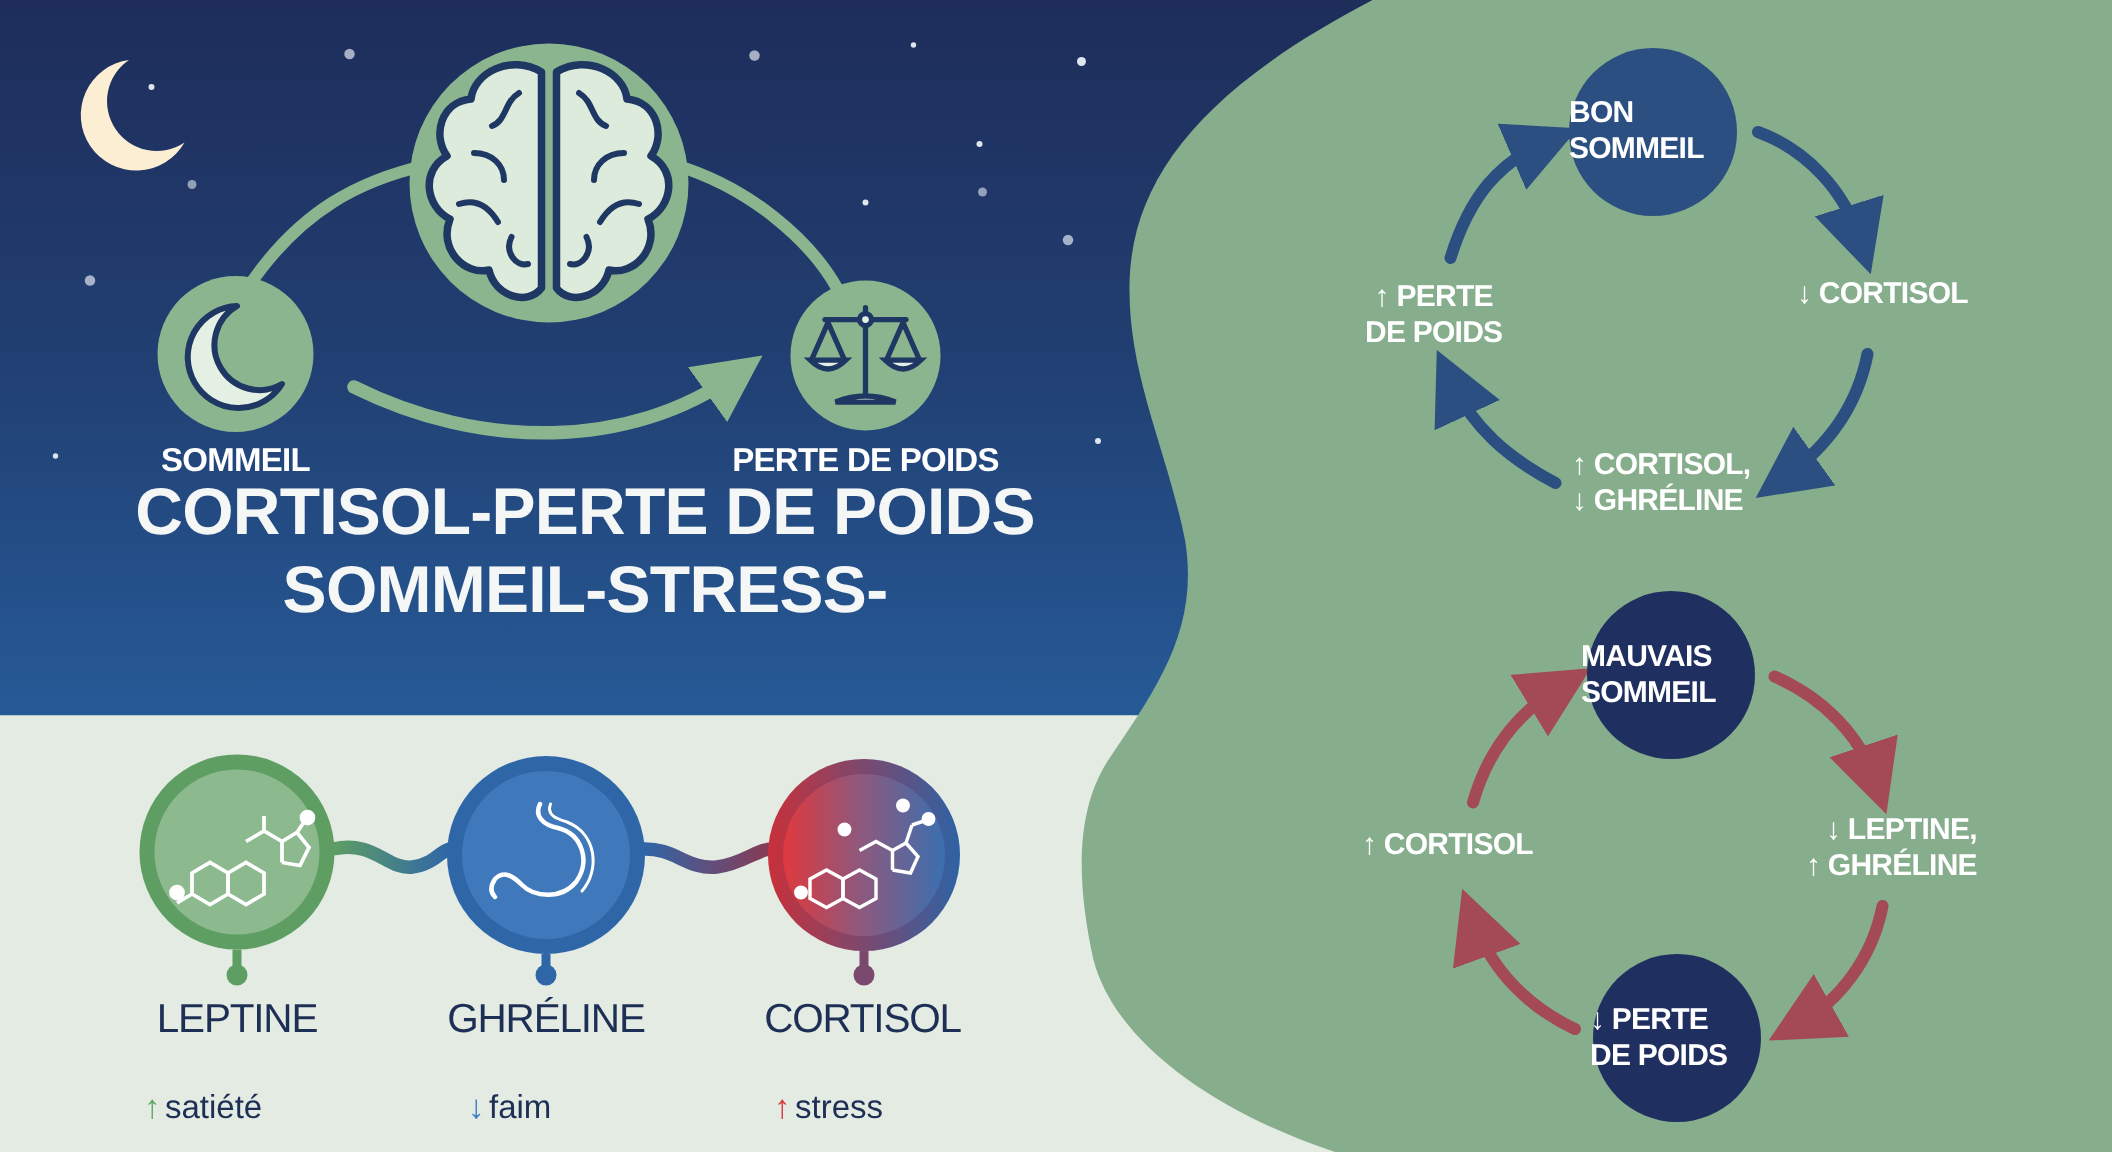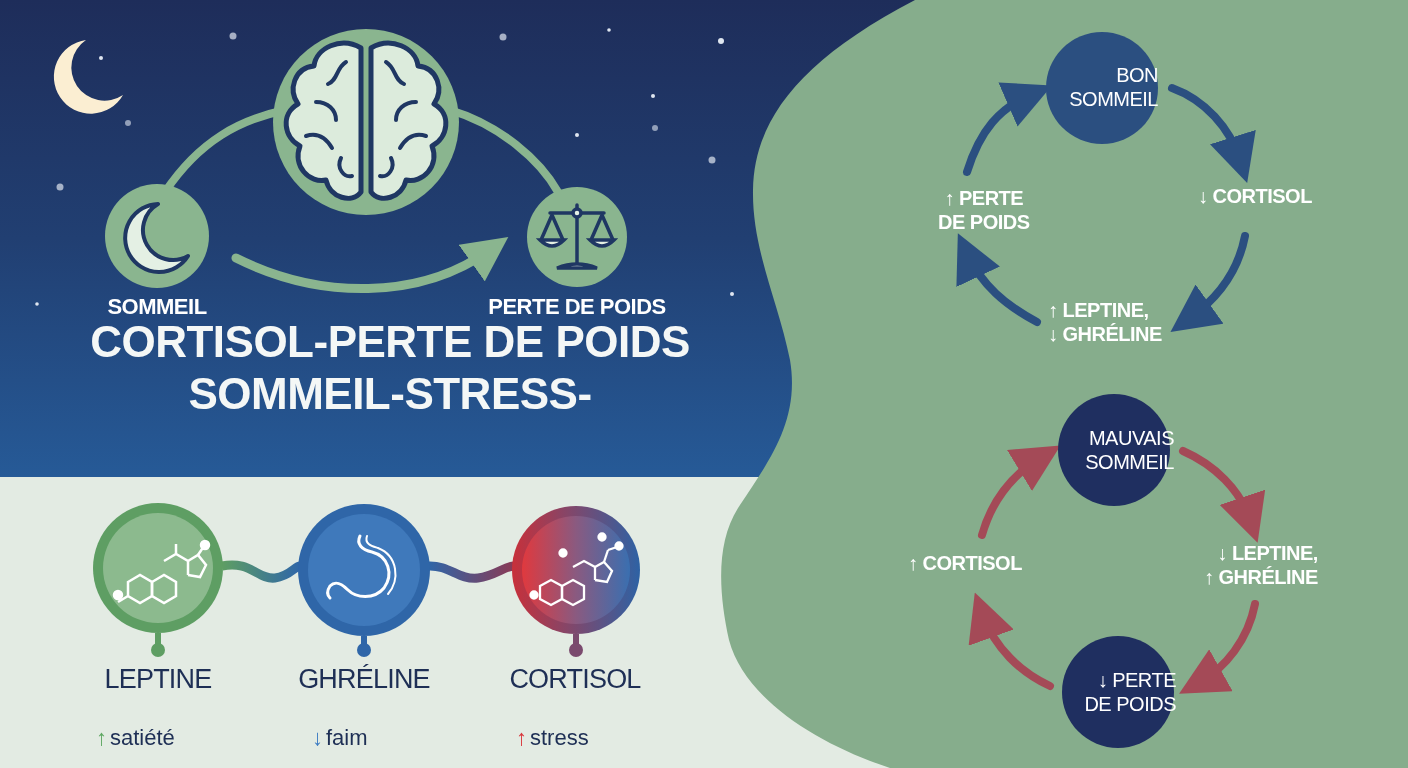--- a/index.html
+++ b/index.html
@@ -3,21 +3,21 @@
 <meta charset="utf-8">
 <style>
   html, body { margin:0; padding:0; }
   body { width:1408px; height:768px; overflow:hidden; position:relative; background:#e4ebe3; font-family:"Liberation Sans", sans-serif; }
   .sky { position:absolute; left:0; top:0; width:1408px; height:477px; background:linear-gradient(180deg,#1e2d5a 0%,#213f72 50%,#265a97 100%); }
   .bottom-band { position:absolute; left:0; top:477px; width:1408px; height:291px; background:#e3ebe3; }
   svg.layer { position:absolute; left:0; top:0; }
   .txt { position:absolute; color:#fff; font-weight:bold; text-align:center; white-space:nowrap; letter-spacing:-0.5px; }
   .lbl-top { font-size:22px; }
   .title { position:absolute; left:40px; top:316px; width:700px; text-align:center; color:#f4f7f6; font-weight:bold; font-size:44px; line-height:52px; letter-spacing:-0.5px; }
-  .node-text { position:absolute; color:#fff; font-weight:normal; text-align:right; font-size:20px; line-height:24px; letter-spacing:-0.5px; }
+  .node-text { position:absolute; color:#fff; font-weight:bold; text-align:left; font-size:20px; line-height:24px; letter-spacing:-0.5px; }
   .cyc-text { position:absolute; color:#fff; font-weight:bold; font-size:20px; line-height:24px; letter-spacing:-0.5px; white-space:nowrap; }
   .hname { position:absolute; color:#1e2f55; font-weight:normal; font-size:27px; text-align:center; letter-spacing:-0.8px; }
   .hsub { position:absolute; color:#1e2f55; font-size:22px; white-space:nowrap;margin-top:27px; }
   .hsub .ar { font-weight:bold; margin-right:3px; }
 </style>
 </head>
 <body>
 
 <div class="sky"></div>
 <div class="bottom-band"></div>
@@ -196,24 +196,24 @@
 </div>
 
 <div class="node-text" style="left:1046px; top:63px; width:112px;">
   <div>BON</div>
   <div>SOMMEIL</div>
 </div>
 <div class="cyc-text" style="left:1198px; top:184px;">
   <div>↓ CORTISOL</div>
 </div>
 <div class="cyc-text" style="left:1048px; top:298px;">
-  <div>↑ LEPTINE,</div>
+  <div>↑ CORTISOL,</div>
   <div>↓ GHRÉLINE</div>
 </div>
-<div class="cyc-text" style="left:910px; top:186px; text-align:center;margin-left:28px;">
+<div class="cyc-text" style="left:910px; top:186px; text-align:center;">
   <div>↑ PERTE</div>
   <div>DE POIDS</div>
 </div>
 
 <div class="node-text" style="left:1054px; top:426px; width:120px;">
   <div>MAUVAIS</div>
   <div>SOMMEIL</div>
 </div>
 <div class="cyc-text" style="left:1204px; top:541px;text-align:right;">
   <div>↓ LEPTINE,</div>

